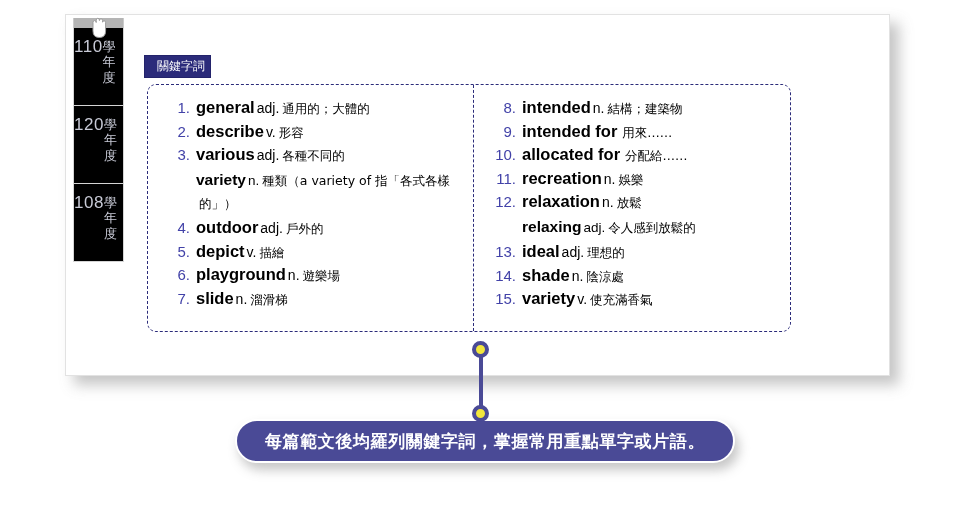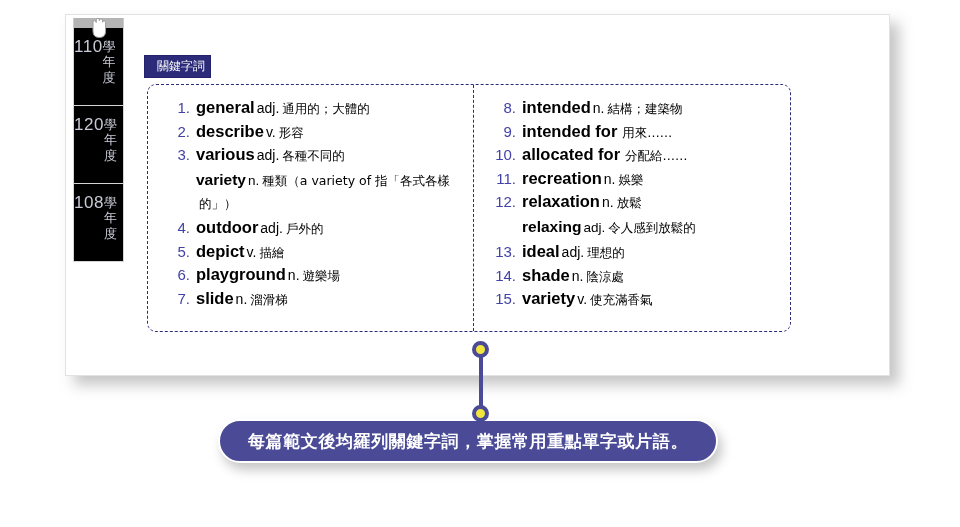--- a/index.html
+++ b/index.html
@@ -211,21 +211,21 @@
     border: 4px solid #4a4a96;
     box-sizing: border-box;
     z-index: 8;
   }
   .knob.top { left: 472px; top: 341px; }
   .knob.bottom { left: 472px; top: 405px; }
 
   
   .callout {
     position: absolute;
-    left: 218px;
+    left: 235px;
     top: 419px;
     width: 500px;
     height: 44px;
     background: #4a4a96;
     border: 2px solid #ffffff;
     border-radius: 24px;
     box-sizing: border-box;
     display: flex;
     align-items: center;
     justify-content: center;

